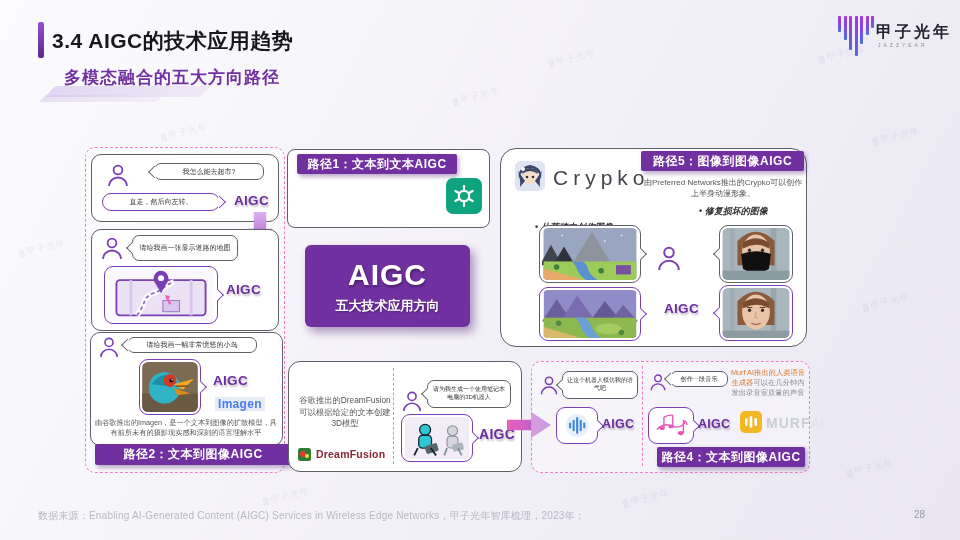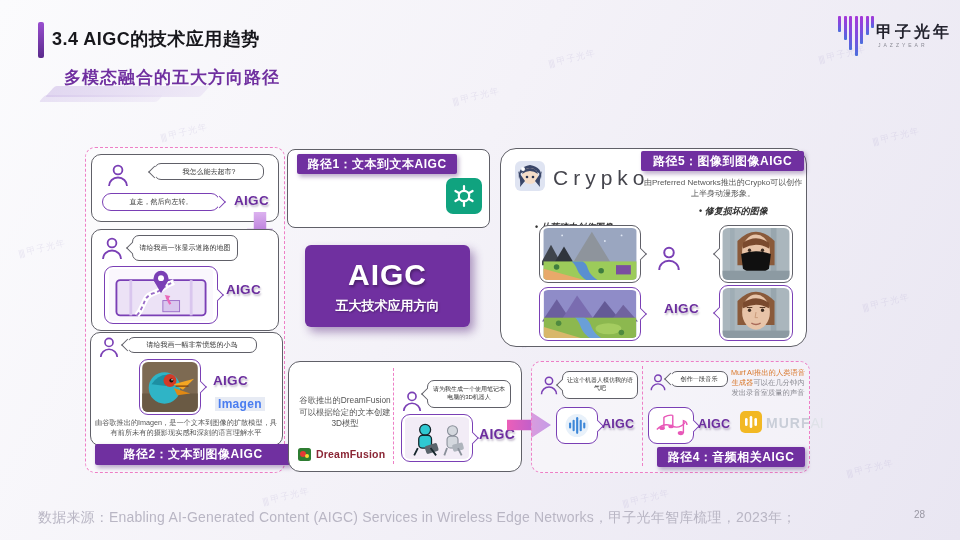--- a/index.html
+++ b/index.html
@@ -8,21 +8,21 @@
     background:linear-gradient(118deg,#fbfbfd 0%,#f4f2f8 45%,#e9e6f2 100%);
     font-family:"Liberation Sans","DejaVu Sans",sans-serif;
   }
   .abs{position:absolute;}
   
   .wm{position:absolute;color:#8d7fbb;opacity:.15;font-size:9px;transform:rotate(-14deg);
       white-space:nowrap;letter-spacing:1px;pointer-events:none;}
   .wm b{font-weight:400;margin-right:3px;letter-spacing:-1px;}
   
   .title-bar{width:6px;height:36px;background:linear-gradient(#9a4fd0,#5a2a8c);border-radius:2px;}
-  .page-title{font-size:18px;font-weight:bold;color:#17171c;letter-spacing:.5px;}
+  .page-title{font-size:21px;font-weight:bold;color:#17171c;letter-spacing:.5px;}
   .subtitle{font-size:17px;font-weight:bold;color:#7030A0;letter-spacing:1px;}
   .deco{background:linear-gradient(90deg,#cdbbe7,#e6ddf3);transform:skewX(-42deg);border-radius:2px;}
   .logo-bar{display:inline-block;width:3px;margin-right:2.5px;border-radius:1px;
       background:linear-gradient(#a637d8 0%,#7a4fe0 55%,#4a6fdc 100%);vertical-align:top;}
   .logo-name{font-family:"DejaVu Serif","Liberation Serif",serif;font-weight:bold;
       font-size:16px;color:#23232e;letter-spacing:3px;}
   .logo-sub{font-size:5px;letter-spacing:3px;color:#8a8a94;}
   
   .dashbox{border:1.4px dashed #ee7fc6;border-radius:10px;background:rgba(255,255,255,.38);}
   .card{background:#fff;border:1.1px solid #606068;border-radius:10px;}
@@ -60,21 +60,21 @@
   .arrow-right{background:linear-gradient(90deg,#ec5fb8,#a05fd8);
       clip-path:polygon(0 30%,55% 30%,55% 0,100% 50%,55% 100%,55% 70%,0 70%);}
   .imagen{background:#e7ebf4;color:#4a7df0;font-weight:bold;font-size:12px;padding:0 3px;letter-spacing:.3px;}
   .crypko-word{font-size:21px;letter-spacing:5px;color:#45454d;font-weight:400;}
   .df-word{font-size:10.5px;font-weight:bold;color:#8B2635;letter-spacing:.2px;}
   .murf-word{font-size:14px;font-weight:800;color:#c9ced8;letter-spacing:1px;}
   .murf-ai{font-size:14px;font-weight:400;color:#dfe2e8;}
   .mdesc{font-size:7.3px;line-height:1.35;text-align:center;}
   .mdesc .hl{color:#d9782c;}
   .mdesc .rest{color:#8a8a92;}
-  .footer-src{font-size:14px;color:#b9b6c4;letter-spacing:.2px;}
+  .footer-src{font-size:10px;color:#b9b6c4;letter-spacing:.2px;}
   .pageno{font-size:10px;color:#9a98a4;}
   .person svg{display:block;}
 </style>
 </head>
 <body>
 
 <div class="slide">
 
   <div class="wm" style="left:548px;top:52px"><b>||||</b><span>甲子光年</span></div>
   <div class="wm" style="left:818px;top:48px"><b>||||</b><span>甲子光年</span></div>
@@ -427,18 +427,18 @@
           <g fill="#fff">
             <rect x="5" y="7" width="2.6" height="8" rx="1.3"></rect>
             <rect x="9.7" y="5" width="2.6" height="12" rx="1.3"></rect>
             <rect x="14.4" y="7" width="2.6" height="8" rx="1.3"></rect>
           </g>
         </svg>
     </span>
     <div class="abs" style="left:234px;top:52px"><span class="murf-word">MURF</span><span class="murf-ai">AI</span></div>
   </div>
 
-  <div class="abs pheader" style="left:657px;top:447px;width:148px;height:20px">路径4：音频相关AIGC</div>
+  <div class="abs pheader" style="left:657px;top:447px;width:148px;height:20px">路径4：文本到图像AIGC</div>
 
   <div class="abs footer-src" style="left:38px;top:509px">数据来源：Enabling AI-Generated Content (AIGC) Services in Wireless Edge Networks，甲子光年智库梳理，2023年；</div>
   <div class="abs pageno" style="left:914px;top:509px">28</div>
 
 </div>
 
 </body></html>

